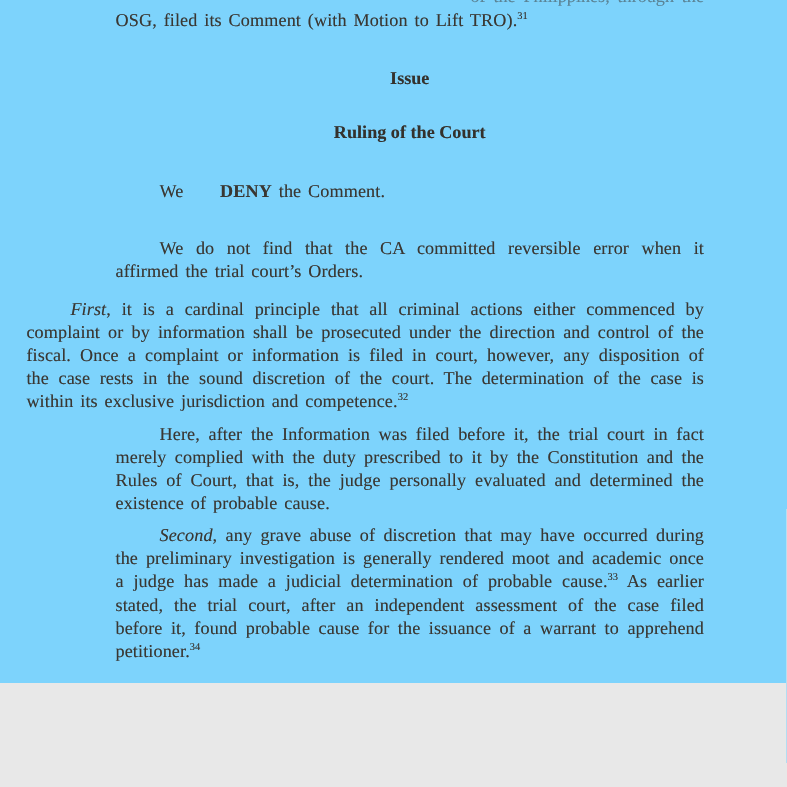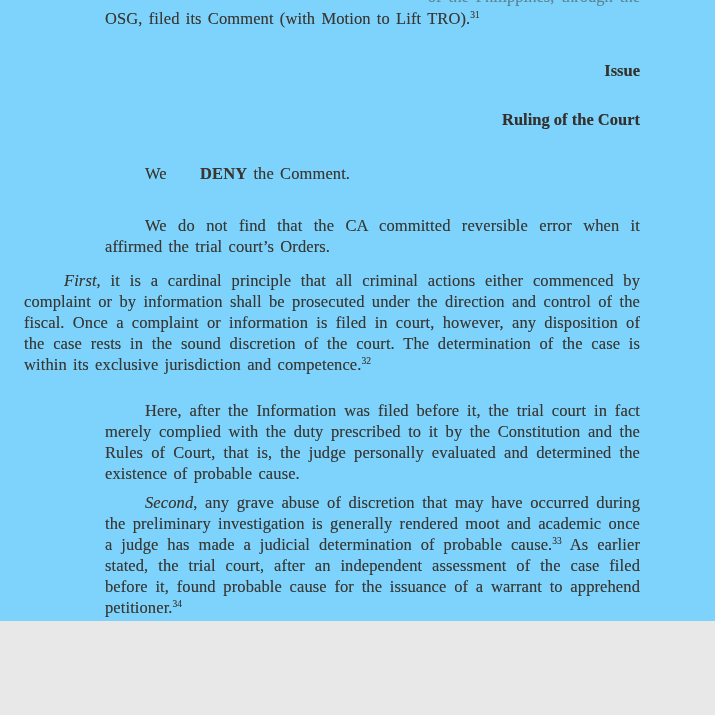--- a/index.html
+++ b/index.html
@@ -22,21 +22,21 @@
   }
   .para {
     text-align: justify;
     text-align-last: left;
     letter-spacing: 0.1px;
     word-spacing: 2px;
   }
   .indent { text-indent: 40px; }
   .head {
     font-weight: bold;
-    text-align: right;
+    text-align: center;
     color: #34312c;
   }
   sup {
     font-size: 9.5px;
     line-height: 0;
     vertical-align: super;
     letter-spacing: 0;
   }
   
   .top-clip {
@@ -52,21 +52,21 @@
     word-spacing: 3px;
   }
   
   #blk-osg    { margin-top: 1px; }
   #h-issue    { margin-top: 31px; }
   #p-issue    { margin-top: 36px; }
   #h-ruling   { margin-top: 28px; }
   #p-deny     { margin-top: 33px; }
   #p-affirm   { margin-top: 31px; }
   #p-first    { margin-top: 13px; margin-left: 24px; }
-  #p-here     { margin-top: 25px; }
+  #p-here     { margin-top: 9px; }
   #p-second   { margin-top: 8px; }
   .footnote-rule {
     position: absolute;
     left: 105px;
     top: 701px;
     width: 173px;
     height: 2px;
     border-radius: 1px;
     background: linear-gradient(90deg, #8a8a8a, #4d4b48 22%, #6b6966 40%, #4d4b48 58%, #777571 75%, #55534f 92%, #8a8a8a);
   }

